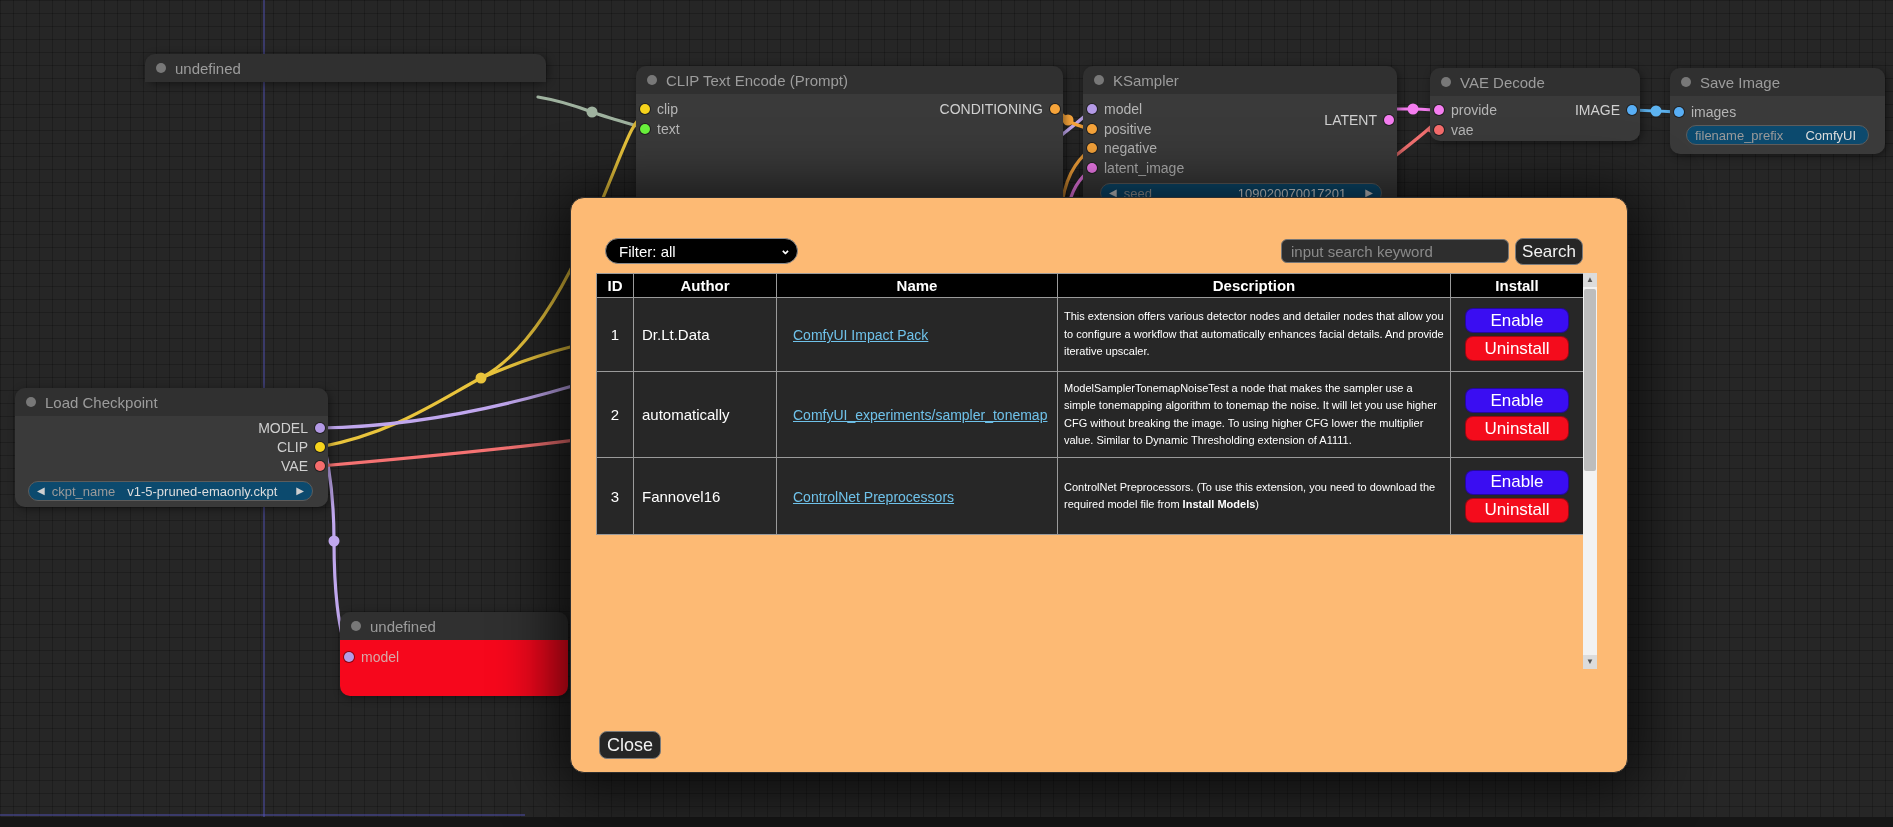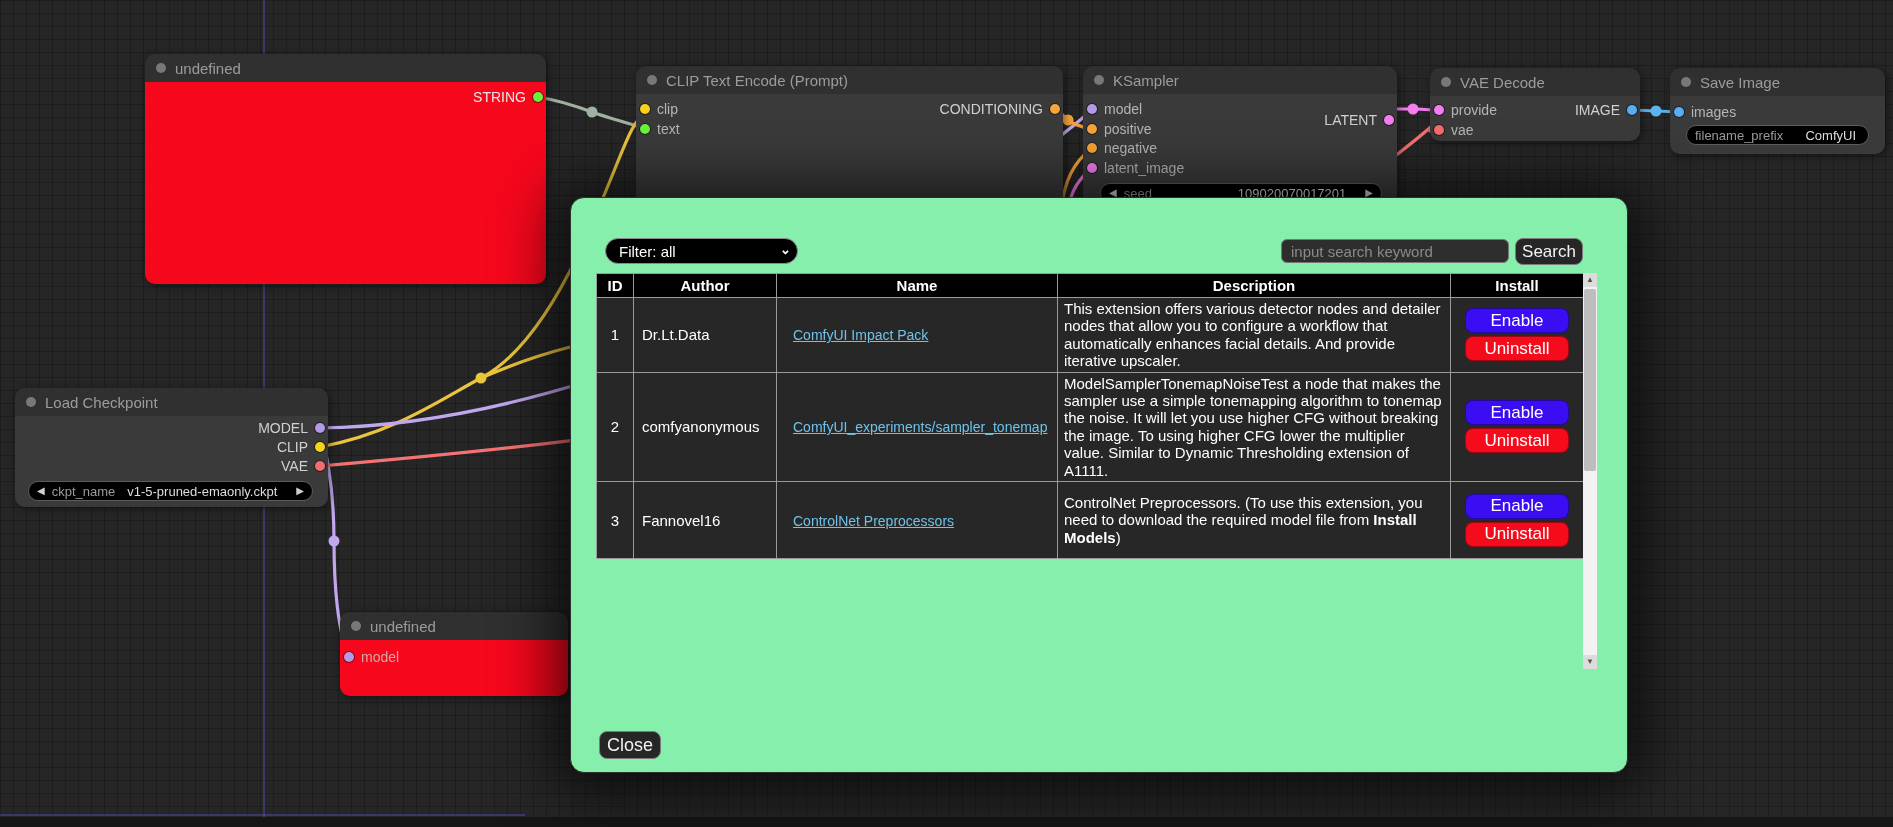--- a/index.html
+++ b/index.html
@@ -33,48 +33,48 @@
   .nbody.error{background:#f6071c;}
   .prt{position:absolute;display:flex;align-items:center;gap:7px;font-size:14px;color:#b5b5b5;height:14px;white-space:nowrap;}
   .prt.in{left:4px;}
   .prt.out{right:3px;color:#d0d0d0;}
   .prt .d{width:10px;height:10px;border-radius:50%;box-shadow:0 0 0 1px rgba(0,0,0,.45);flex:none;}
   .prt.onred{color:#d8a8a8;}
   .prt.onred2{color:#e8e8e8;}
   .c-yellow{background:#f6d31c;} .c-green{background:#6af23c;} .c-orange{background:#f7a43a;}
   .c-purple{background:#b49ae6;} .c-pink{background:#f57df0;} .c-salmon{background:#f56c6c;}
   .c-blue{background:#58aef5;}
-  .widget{position:absolute;background:#000000;border:1px solid #5c5c5c;border-radius:12px;
+  .widget{position:absolute;background:#0c4a6e;border:1px solid #5c5c5c;border-radius:12px;
     display:flex;align-items:center;font-size:13px;color:#9a9a9a;padding:9px 8px;gap:7px;box-sizing:border-box;}
   .widget .arr{color:#cfcfcf;font-size:10px;line-height:1;}
   .widget .val{color:#ddd;margin-left:auto;margin-right:12px;white-space:nowrap;}
 
   
-  .modal{position:absolute;left:570px;top:197px;width:1058px;height:576px;background:#86efac;
+  .modal{position:absolute;left:570px;top:197px;width:1058px;height:576px;background:#fdba74;
     border-radius:14px;border:1px solid #2e2e2e;box-shadow:0 6px 60px 14px rgba(0,0,0,.7);z-index:10;box-sizing:border-box;}
   .filter-select{position:absolute;left:34px;top:40px;width:193px;height:26px;background:#000;
     border:1px solid #8a8a8a;border-radius:13px;color:#fff;font-size:15px;display:flex;align-items:center;
     padding:0 6px 0 13px;box-sizing:border-box;cursor:pointer;}
   .filter-select .chev{margin-left:auto;font-size:13px;font-weight:bold;color:#fff;transform:translateY(-2px);}
   .search-input{position:absolute;left:710px;top:41px;width:228px;height:24px;background:#2e2e2e;
     border:1px solid #767676;border-radius:6px;color:#ddd;font-size:15px;padding:0 9px;box-sizing:border-box;outline:none;}
   .search-input::placeholder{color:#8a8a8a;}
   .btn-dark{background:#262626;border:1px solid #7a7a7a;border-radius:8px;color:#f2f2f2;cursor:pointer;}
   .search-btn{position:absolute;left:944px;top:40px;width:68px;height:27px;font-size:17px;font-family:"Liberation Sans",sans-serif;}
   .close-btn{position:absolute;left:28px;top:533px;width:62px;height:28px;font-size:18px;font-family:"Liberation Sans",sans-serif;}
 
   .table-wrap{position:absolute;left:25px;top:75px;width:1001px;height:396px;}
   table.ext{border-collapse:collapse;table-layout:fixed;width:987px;background:#272727;color:#fff;font-size:15px;}
   table.ext th, table.ext td{border:1px solid #9a9a9a;overflow:hidden;}
   table.ext thead th{background:#000;color:#fff;font-weight:bold;height:23px;font-size:15px;padding:0;}
   td.cid{text-align:center;}
   td.cauthor{padding-left:8px;}
   td.cname{padding-left:8px;}
   .ext-link{color:#6fc2ea;font-weight:normal;text-decoration:underline;font-size:14px;white-space:nowrap;cursor:pointer;margin-left:8px;}
-  td.cdesc{padding:2px 6px;line-height:17.4px;font-size:15px;vertical-align:middle;margin-top:42px;}
+  td.cdesc{padding:2px 6px;line-height:17.4px;font-size:11px;vertical-align:middle;margin-top:42px;}
   td.cinstall{text-align:center;vertical-align:middle;}
   .act-btn{display:block;margin:3px auto;width:104px;height:25px;border-radius:8px;border:1px solid rgba(0,0,0,.35);
     color:#fff;font-size:17px;cursor:pointer;font-family:"Liberation Sans",sans-serif;}
   .act-enable{background:#3a0df2;}
   .act-uninstall{background:#f40c1c;}
 
   
   .sbar{position:absolute;right:0;top:0;width:14px;height:396px;background:#f2f2f2;}
   .sbar .sb-btn{position:absolute;left:0;width:14px;height:14px;background:#dcdcdc;color:#555;
     font-size:8px;line-height:14px;text-align:center;cursor:pointer;}
@@ -110,26 +110,20 @@
     <circle cx="1068" cy="120" r="5.5" fill="#f7a43a"></circle>
     <circle cx="1413" cy="109" r="5.5" fill="#f57df0"></circle>
     <circle cx="1656" cy="111" r="5.5" fill="#5db3f0"></circle>
   </g>
 </svg>
 
 <div class="node" style="left:145px;top:54px;width:401px;">
   <div class="ntitle">
     <span class="ndot"></span>
     <span>undefined</span>
-  </div>
-  <div class="nbody error" style="height:202px;">
-    <div class="prt out onred2" style="top:8px;">
-      <span>STRING</span>
-      <span class="d c-green"></span>
-    </div>
   </div>
 </div>
 
 <div class="node" style="left:636px;top:66px;width:427px;">
   <div class="ntitle">
     <span class="ndot"></span>
     <span>CLIP Text Encode (Prompt)</span>
   </div>
   <div class="nbody" style="height:185px;">
     <div class="prt in" style="top:8px;">
@@ -294,21 +288,21 @@
           <td class="cauthor">Dr.Lt.Data</td>
           <td class="cname"><span class="ext-link">ComfyUI Impact Pack</span></td>
           <td class="cdesc"><span>This extension offers various detector nodes and detailer nodes that allow you to configure a workflow that automatically enhances facial details. And provide iterative upscaler.</span><b></b><span></span></td>
           <td class="cinstall">
             <button class="act-btn act-enable">Enable</button>
             <button class="act-btn act-uninstall">Uninstall</button>
           </td>
         </tr>
         <tr style="height:86px;">
           <td class="cid">2</td>
-          <td class="cauthor">comfyanonymous</td>
+          <td class="cauthor">automatically</td>
           <td class="cname"><span class="ext-link">ComfyUI_experiments/sampler_tonemap</span></td>
           <td class="cdesc"><span>ModelSamplerTonemapNoiseTest a node that makes the sampler use a simple tonemapping algorithm to tonemap the noise. It will let you use higher CFG without breaking the image. To using higher CFG lower the multiplier value. Similar to Dynamic Thresholding extension of A1111.</span><b></b><span></span></td>
           <td class="cinstall">
             <button class="act-btn act-enable">Enable</button>
             <button class="act-btn act-uninstall">Uninstall</button>
           </td>
         </tr>
         <tr style="height:77px;">
           <td class="cid">3</td>
           <td class="cauthor">Fannovel16</td>

